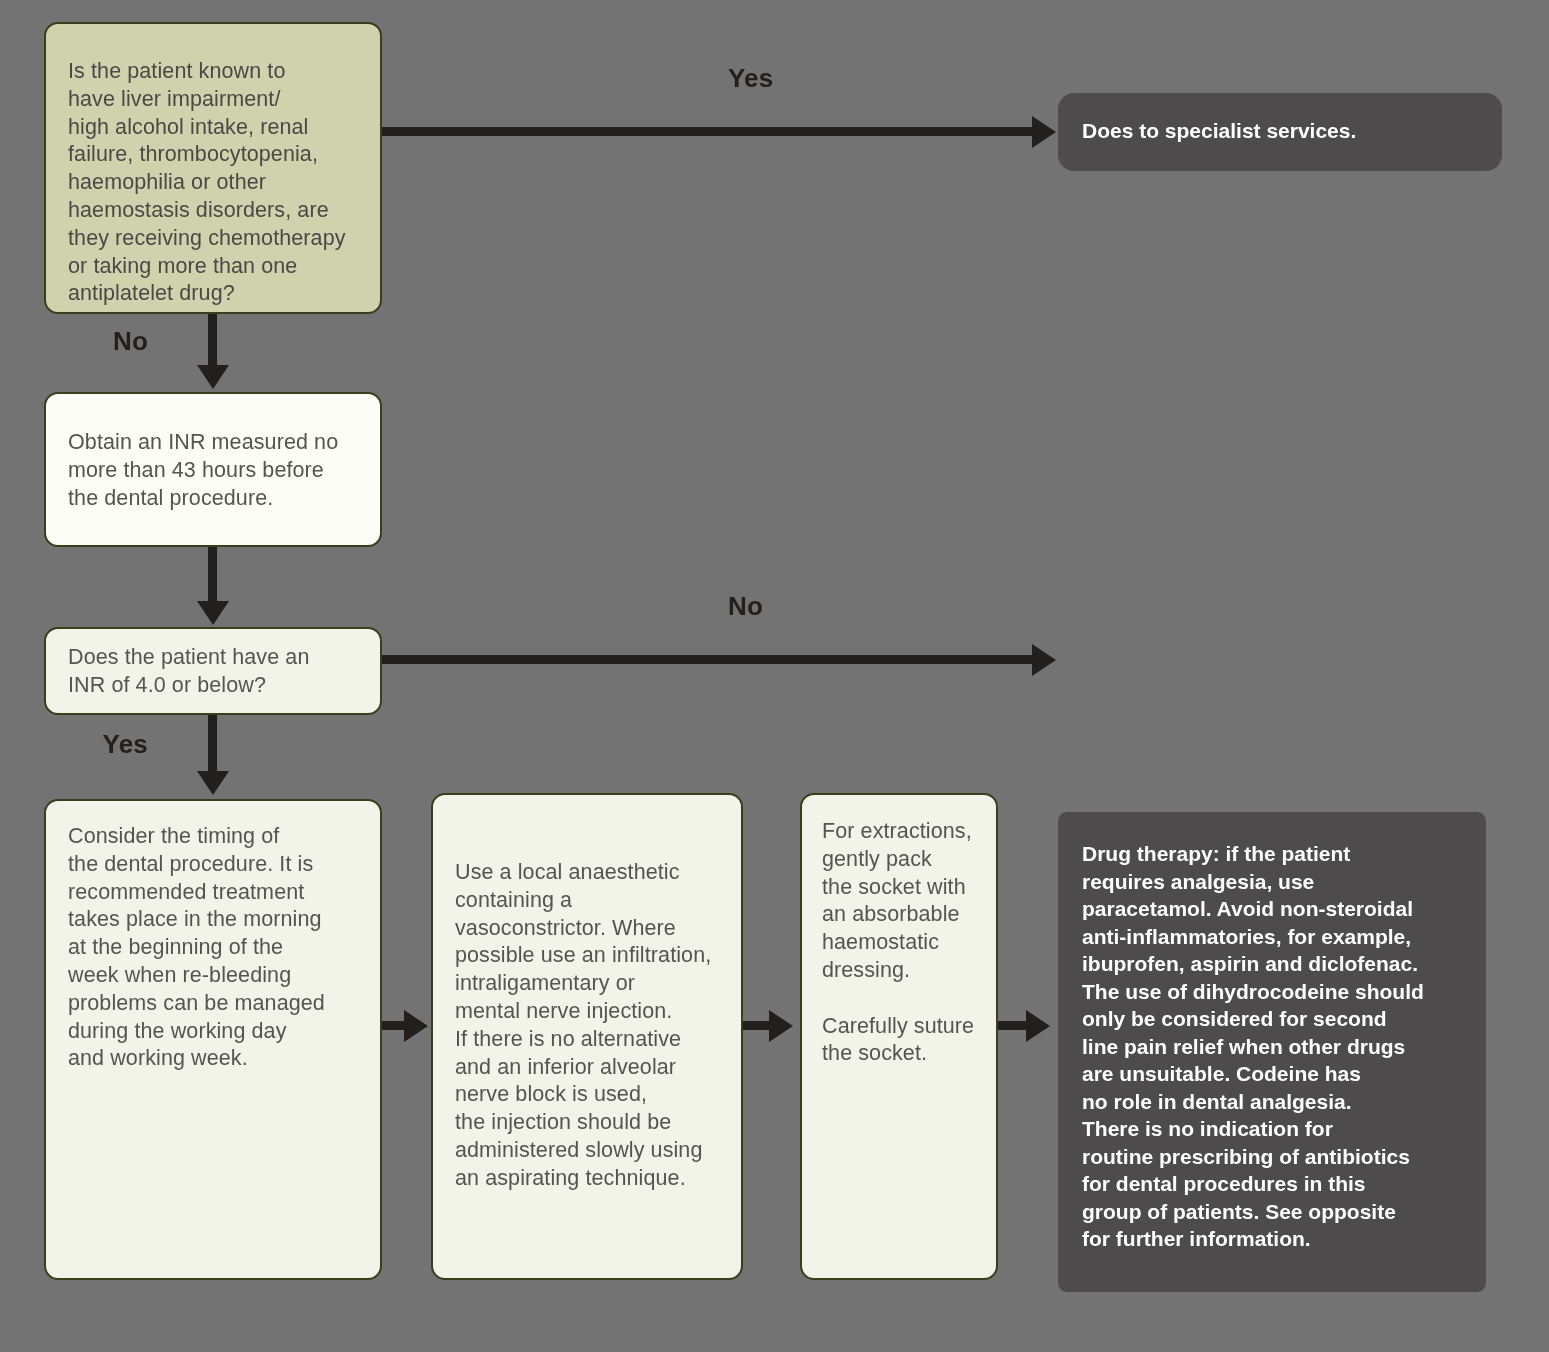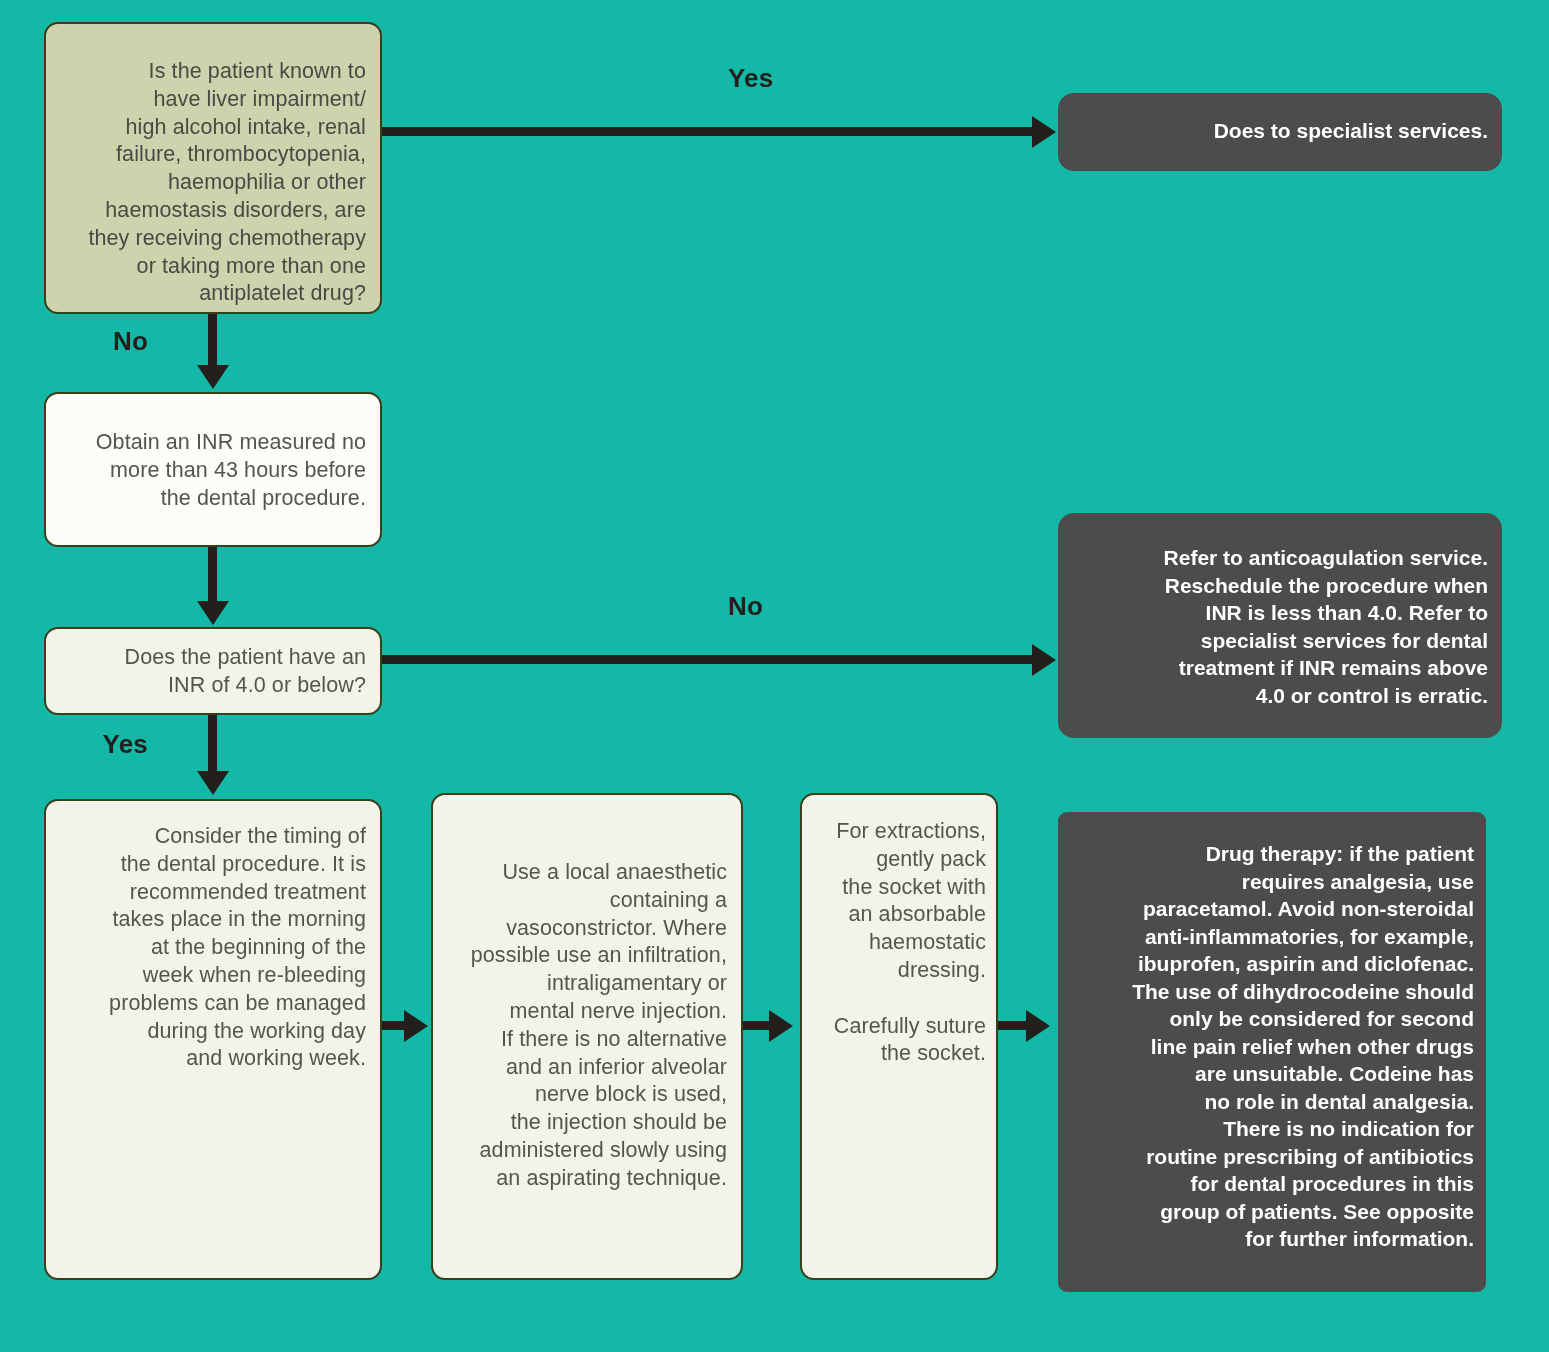--- a/index.html
+++ b/index.html
@@ -7,23 +7,22 @@
     padding: 0;
     background: #ffffff;
   }
   body {
     font-family: "Liberation Sans", sans-serif;
   }
   #canvas {
     position: relative;
     width: 1549px;
     height: 1352px;
-    background: #14b8a6;
+    background: #737373;
     overflow: hidden;
-    text-align: right;
   }
 
   .node {
     position: absolute;
     box-sizing: border-box;
     border-radius: 14px;
   }
 
   
   .node.green {
@@ -145,28 +144,20 @@
 
   <div class="node cream" style="left:44px; top:627px; width:338px; height:88px;">
     <div class="txt" style="top:15px;">Does the patient have an
 INR of 4.0 or below?</div>
   </div>
 
   <div class="hline" style="left:382px; top:655px; width:650px;"></div>
   <div class="arrow-right" style="left:1032px; top:643.5px;"></div>
   <div class="edge-label" style="left:728px; top:622px; transform:translateY(-100%);">No</div>
 
-  <div class="node dark" style="left:1058px; top:513px; width:444px; height:225px;">
-    <div class="txt" style="top:31px; left:24px;">Refer to anticoagulation service.
-Reschedule the procedure when
-INR is less than 4.0. Refer to
-specialist services for dental
-treatment if INR remains above
-4.0 or control is erratic.</div>
-  </div>
 
   <div class="vline" style="left:208px; top:715px; height:60px;"></div>
   <div class="arrow-down" style="left:196.5px; top:771px;"></div>
   <div class="edge-label" style="left:148px; top:729px; transform:translate(-100%,0);">Yes</div>
 
   <div class="node cream" style="left:44px; top:799px; width:338px; height:481px;">
     <div class="txt" style="top:22px;">Consider the timing of
 the dental procedure. It is
 recommended treatment
 takes place in the morning

